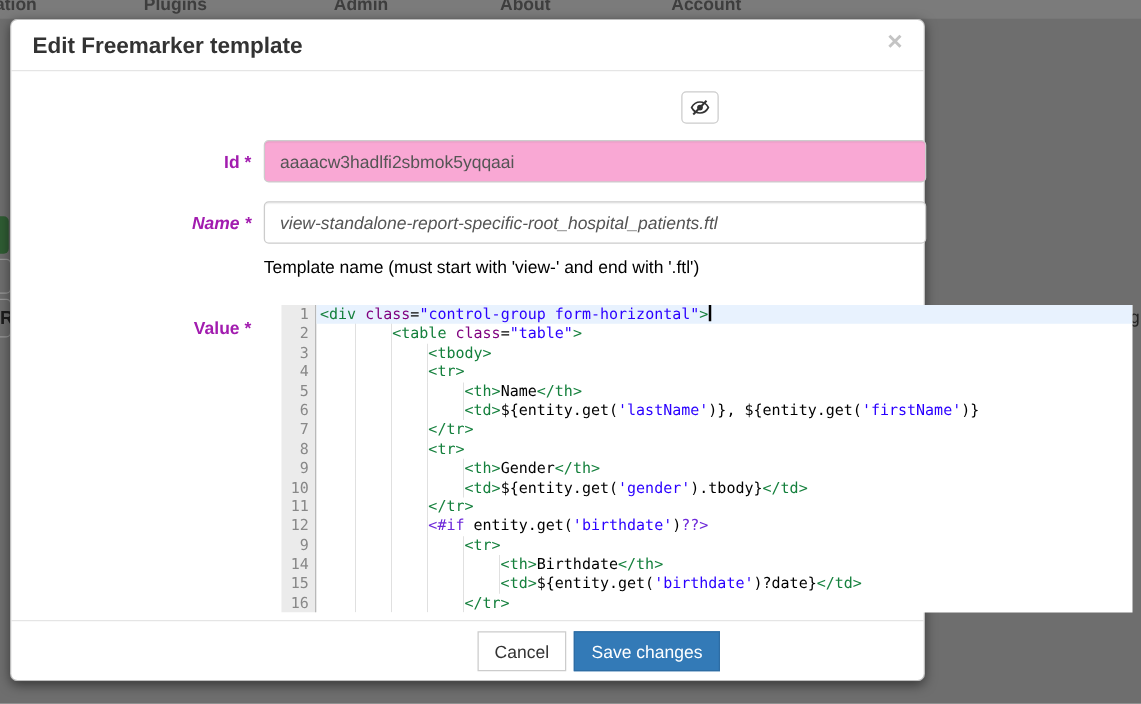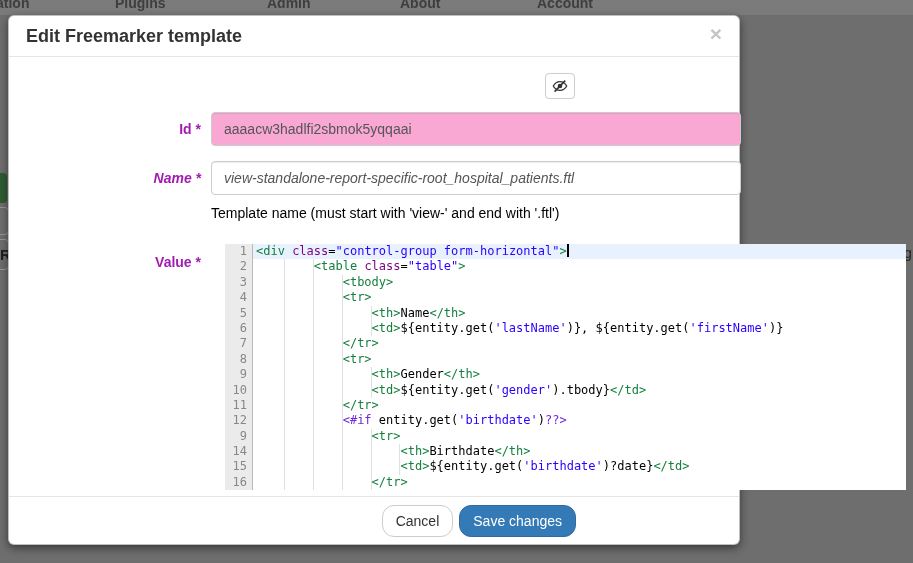--- a/index.html
+++ b/index.html
@@ -54,21 +54,21 @@
   .tok-tag     { color:#15803d; }
   .tok-keyword { color:#6d28d9; }
   .tok-attr    { color:#7f007f;margin-top:20px; }
   .tok-string  { color:#2a00ff; }
   .tok-plain   { color:#000; }
   .cursor { display:inline-block; width:2px; height:13px; background:#000; vertical-align:-2px; }
 
   
   .modal-footer { position:absolute; left:0; bottom:0; width:100%; height:48px; border-top:1px solid #e5e5e5; }
   .footer-btns { position:absolute; right:163px; top:8px; display:flex; gap:6px; }
-  .btn { font-size:14px; padding:7px 13px; border-radius:12px; cursor:pointer; font-family:"Liberation Sans", sans-serif; }
+  .btn { font-size:14px; padding:7px 13px; border-radius:0; cursor:pointer; font-family:"Liberation Sans", sans-serif; }
   .btn-cancel { background:#fff; border:1px solid #ccc; color:#333; }
   .btn-save   { background:#337ab7; border:1px solid #2e6da4; color:#fff; }
 </style>
 </head>
 <body>
 
 <div class="backdrop-nav">
   <span class="nav-i0">ation</span>
   <span class="nav-i1">Plugins</span>
   <span class="nav-i2">Admin</span>

